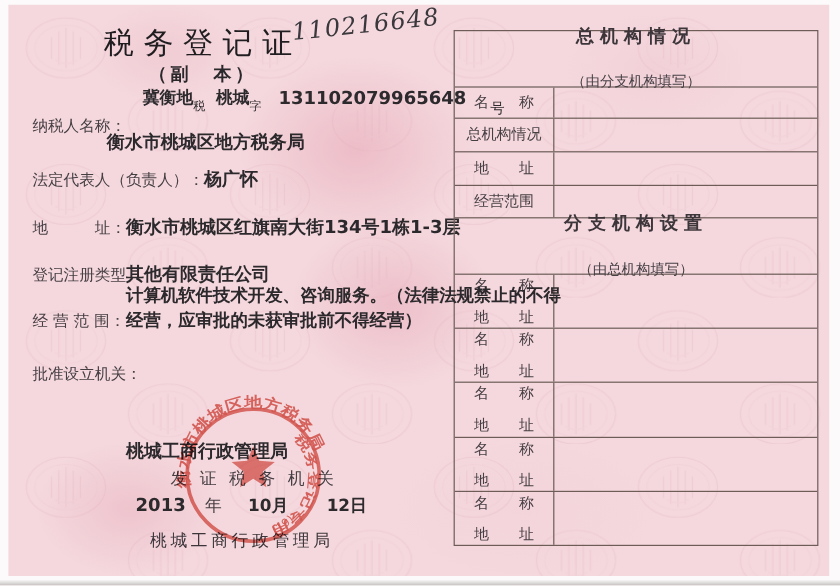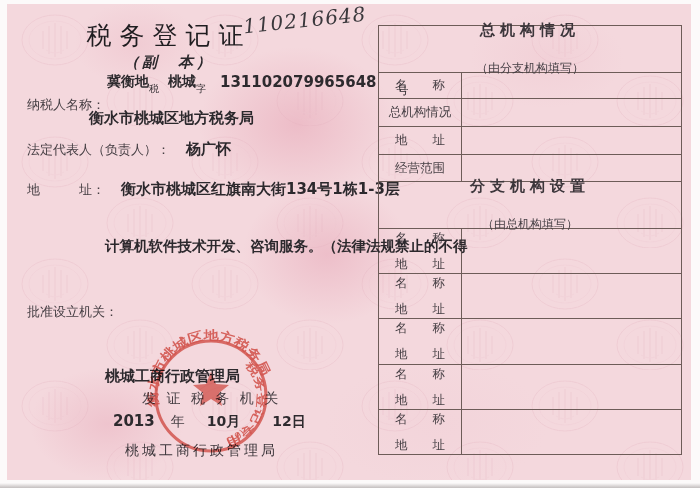--- a/index.html
+++ b/index.html
@@ -22,29 +22,29 @@
       radial-gradient(ellipse  90px  60px at 130px  40px, rgba(236,188,199,.45), rgba(236,188,199,0) 70%),
       radial-gradient(ellipse 110px  70px at 540px  55px, rgba(238,198,207,.40), rgba(238,198,207,0) 70%),
       radial-gradient(ellipse 160px  90px at 430px 420px, rgba(240,205,213,.35), rgba(240,205,213,0) 70%),
       #f4d8dd;
   }
   .wm{position:absolute;inset:0;width:100%;height:100%;opacity:.5;pointer-events:none;}
   .abs{position:absolute;white-space:nowrap;}
   .kai{font-family:"DejaVu Serif","Liberation Serif",serif;color:#453e43;}
   .val{font-weight:bold;color:#2c292d;}
   .doc-title{font-size:25px;font-weight:normal;letter-spacing:8px;color:#1f1d20;text-align:center;width:220px;}
-  .copy-type{font-size:15px;letter-spacing:3px;color:#2b282c;text-align:center;width:220px;font-weight:bold;font-style:italic;}
+  .copy-type{font-size:15px;letter-spacing:3px;color:#2b282c;text-align:center;width:220px;font-weight:bold;}
   .handwritten{
     font-size:20px;font-style:italic;color:#3a383c;transform:rotate(-6deg);
     font-family:"DejaVu Serif","Liberation Serif",serif;letter-spacing:1px;
   }
   .serial{display:flex;align-items:flex-start;font-size:14px;color:#2d2a2e;font-weight:bold;}
   .serial .sub{font-size:10px;margin-top:9px;font-weight:normal;}
   .label13{font-size:13px;}
-  .inline{display:flex;align-items:flex-end;gap:16px;}
+  .inline{display:flex;align-items:flex-end;}
   .scope1{font-size:14.5px;z-index:5;}
   .date-line{display:flex;align-items:baseline;font-size:14px;color:#2d2a2e;}
   .date-line .num{font-weight:bold;font-size:15px;}
 
   
   .rt{
     position:absolute;left:371px;top:21px;width:302px;height:428px;
     border:1.5px solid #6d5c58;display:flex;flex-direction:column;
     background:transparent;color:#474046;
   }
@@ -86,21 +86,21 @@
       </defs>
       <rect width="100%" height="100%" fill="url(#wmp)" opacity=".55"></rect>
     </svg>
 
     <div class="abs doc-title" style="left:52px;top:15px;">税务登记证</div>
 
     <div class="abs handwritten" style="left:236px;top:4px;">110216648</div>
 
     <div class="abs copy-type" style="left:52px;top:49px;">（副　本）</div>
 
-    <div class="abs serial" style="left:100px;top:69px;">
+    <div class="abs serial" style="left:112px;top:69px;">
       <span>冀衡地</span>
       <span class="sub">税</span>
       <span style="width:9px;"></span>
       <span>桃城</span>
       <span class="sub">字</span>
       <span style="width:14px;"></span>
       <span style="font-size:15px;">131102079965648</span>
       <span style="width:20px;"></span>
       <span class="sub" style="font-size:12px;">号</span>
     </div>
@@ -111,22 +111,30 @@
     <div class="abs inline" style="left:20px;top:136px;">
       <span class="kai label13">法定代表人（负责人）：</span>
       <span class="val" style="font-size:15px;">杨广怀</span>
     </div>
 
     <div class="abs inline" style="left:20px;top:176px;">
       <span class="kai label13">地　　　址：</span>
       <span class="val" style="font-size:15px;">衡水市桃城区红旗南大街134号1栋1-3层</span>
     </div>
 
+    <div class="abs inline" style="left:20px;top:215px;">
+      <span class="kai label13">登记注册类型</span>
+      <span class="val" style="font-size:15px;">其他有限责任公司</span>
+    </div>
 
     <div class="abs val scope1" style="left:98px;top:233px;">计算机软件技术开发、咨询服务。（法律法规禁止的不得</div>
+    <div class="abs inline" style="left:20px;top:254px;">
+      <span class="kai label13" style="width:78px;">经 营 范 围：</span>
+      <span class="val" style="font-size:14.5px;">经营，应审批的未获审批前不得经营）</span>
+    </div>
 
     <div class="abs kai label13" style="left:20px;top:299px;">批准设立机关：</div>
 
 
     <div class="abs val" style="left:98px;top:363px;font-size:15px;">桃城工商行政管理局</div>
 
     <div class="abs kai" style="left:135px;top:386px;font-size:14px;letter-spacing:3px;">发 证 税 务 机 关</div>
 
     <div class="abs date-line" style="left:106px;top:408px;">
       <span class="num">2013</span>

